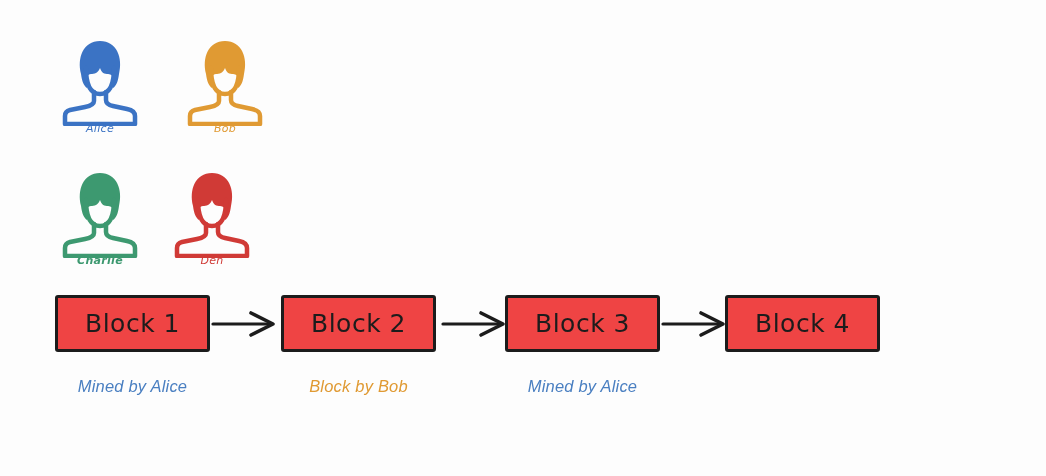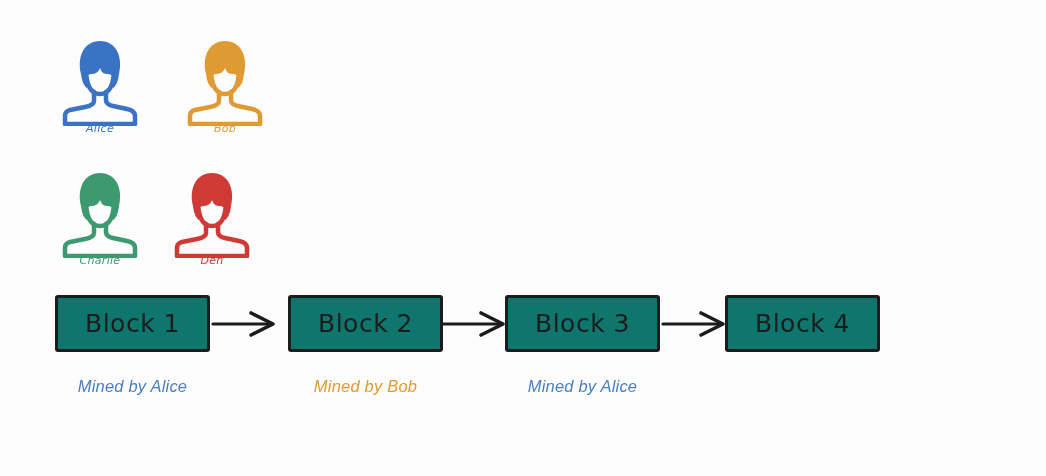--- a/index.html
+++ b/index.html
@@ -63,21 +63,21 @@
   .block-unit {
     position: absolute;
     top: 0px;
   }
   .block-box {
     position: relative;
     width: 155px;
     height: 57px;
     border: 3px solid #1C1C1C;
     border-radius: 3px;
-    background: #0f766e;
+    background: #ef4444;
     box-sizing: border-box;
     display: flex;
     align-items: center;
     justify-content: center;
   }
   .block-label {
     font-family: "DejaVu Sans", sans-serif;
     font-size: 25px;
     color: #1C1C1C;
     letter-spacing: 0.5px;
@@ -140,21 +140,21 @@
       <svg class="avatar-art" viewBox="0 0 86 98">
         <path d="M24 46 C20 30, 26 13, 43 13 C60 13, 66 30, 62 46
                  C61 54, 59 58, 56 60 L56 50 C56 47, 53 46, 50 46
                  C46 46, 44 43, 43 40 C42 43, 39 46, 35 46
                  C32 46, 30 47, 30 50 L30 60 C27 58, 25 54, 24 46 Z" fill="#3D9970"></path>
         <path d="M29 40 C29 58, 34 66, 43 66 C52 66, 57 58, 57 40" fill="none" stroke="#3D9970" stroke-width="4.5" stroke-linecap="round"></path>
         <path d="M37 64 L37 73 C37 76, 33 78, 28 79 L13 82
                  C9 83, 8 85, 8 88 L8 96 L78 96 L78 88
                  C78 84, 75 82, 70 81 L56 78 C51 77, 49 75, 49 72 L49 64" fill="none" stroke="#3D9970" stroke-width="4.5" stroke-linecap="round" stroke-linejoin="round"></path>
       </svg>
-      <span class="avatar-name" style="color:#3D9970;">Charlie</span>
+      <span class="avatar-name" style="color:#3D9970;font-weight:bold;">Charlie</span>
     </div>
 
     <div class="avatar" style="left:152px; top:160px;">
       <svg class="avatar-art" viewBox="0 0 86 98">
         <path d="M24 46 C20 30, 26 13, 43 13 C60 13, 66 30, 62 46
                  C61 54, 59 58, 56 60 L56 50 C56 47, 53 46, 50 46
                  C46 46, 44 43, 43 40 C42 43, 39 46, 35 46
                  C32 46, 30 47, 30 50 L30 60 C27 58, 25 54, 24 46 Z" fill="#D03A36"></path>
         <path d="M29 40 C29 58, 34 66, 43 66 C52 66, 57 58, 57 40" fill="none" stroke="#D03A36" stroke-width="4.5" stroke-linecap="round"></path>
         <path d="M37 64 L37 73 C37 76, 33 78, 28 79 L13 82
@@ -173,25 +173,25 @@
         <span class="block-label">Block 1</span>
       </div>
       <span class="block-caption" style="color:#4A7FC1;">Mined by Alice</span>
     </div>
 
     <svg class="arrow" style="left:211px;" viewBox="0 0 78 30">
       <path d="M2 15 L58 15" fill="none" stroke="#1C1C1C" stroke-width="3.2" stroke-linecap="round"></path>
       <path d="M40 4 L62 15 L40 26" fill="none" stroke="#1C1C1C" stroke-width="3.6" stroke-linecap="round" stroke-linejoin="round"></path>
     </svg>
 
-    <div class="block-unit" style="left:288px;text-align:right;">
+    <div class="block-unit" style="left:281px;text-align:right;">
       <div class="block-box">
         <span class="block-label">Block 2</span>
       </div>
-      <span class="block-caption" style="color:#E09A33;">Mined by Bob</span>
+      <span class="block-caption" style="color:#E09A33;">Block by Bob</span>
     </div>
 
     <svg class="arrow" style="left:441px;" viewBox="0 0 78 30">
       <path d="M2 15 L58 15" fill="none" stroke="#1C1C1C" stroke-width="3.2" stroke-linecap="round"></path>
       <path d="M40 4 L62 15 L40 26" fill="none" stroke="#1C1C1C" stroke-width="3.6" stroke-linecap="round" stroke-linejoin="round"></path>
     </svg>
 
     <div class="block-unit" style="left:505px;">
       <div class="block-box">
         <span class="block-label">Block 3</span>

